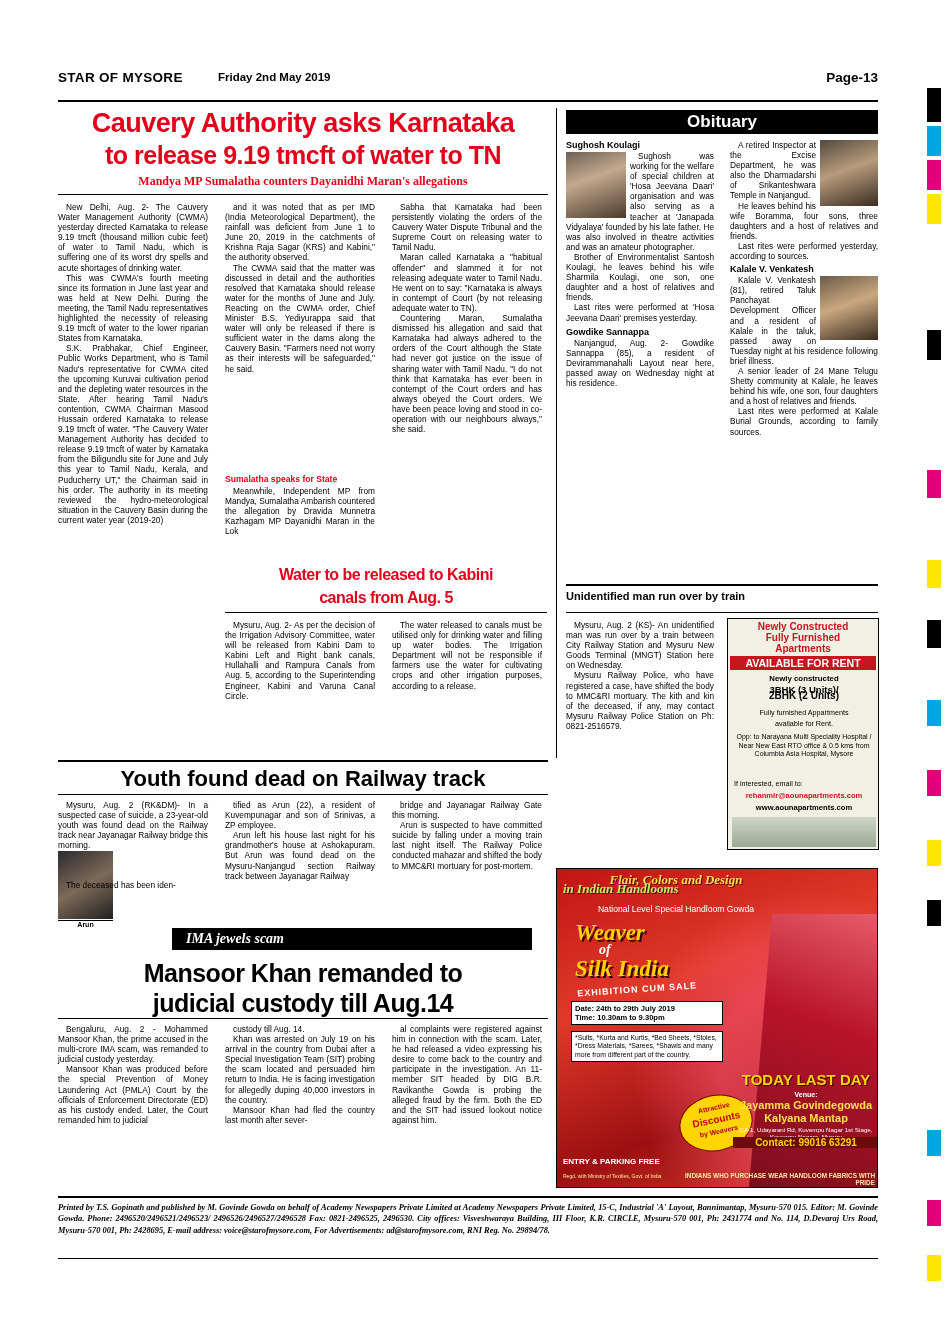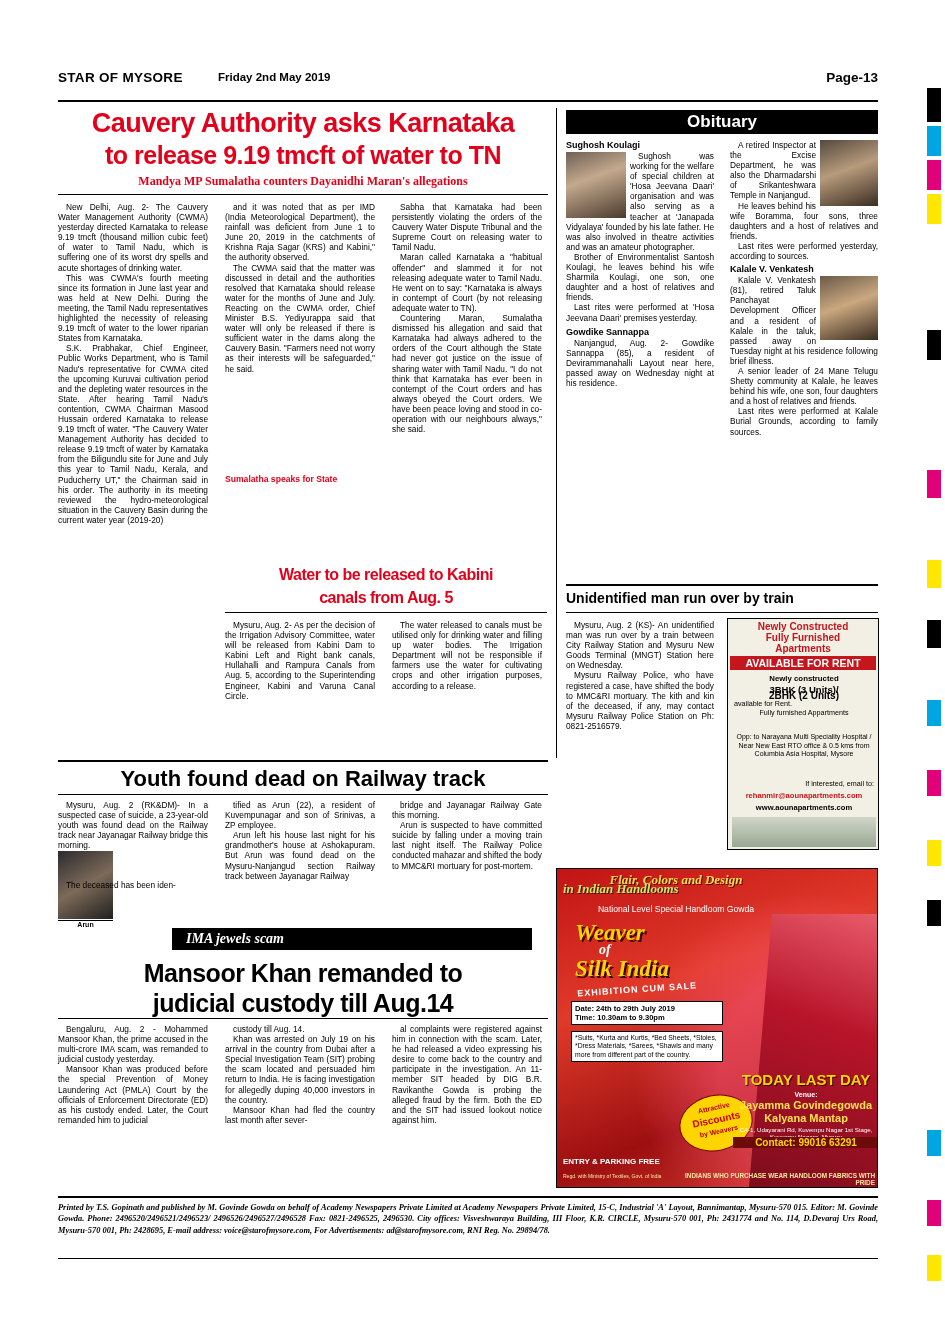--- a/index.html
+++ b/index.html
@@ -119,20 +119,23 @@
   <div class="body-text" style="position:absolute; left:58px; top:202px; width:150px;">
     <p class="first">New Delhi, Aug. 2- The Cauvery Water Management Authority (CWMA) yesterday directed Karnataka to release 9.19 tmcft (thousand million cubic feet) of water to Tamil Nadu, which is suffering one of its worst dry spells and acute shortages of drinking water.</p>
     <p>This was CWMA's fourth meeting since its formation in June last year and was held at New Delhi. During the meeting, the Tamil Nadu representatives highlighted the necessity of releasing 9.19 tmcft of water to the lower riparian States from Karnataka.</p>
     <p>S.K. Prabhakar, Chief Engineer, Public Works Department, who is Tamil Nadu's representative for CWMA cited the upcoming Kuruvai cultivation period and the depleting water resources in the State. After hearing Tamil Nadu's contention, CWMA Chairman Masood Hussain ordered Karnataka to release 9.19 tmcft of water. "The Cauvery Water Management Authority has decided to release 9.19 tmcft of water by Karnataka from the Biligundlu site for June and July this year to Tamil Nadu, Kerala, and Puducherry UT," the Chairman said in his order. The authority in its meeting reviewed the hydro-meteorological situation in the Cauvery Basin during the current water year (2019-20)</p>
   </div>
   <div class="body-text" style="position:absolute; left:225px; top:202px; width:150px;">
     <p class="first">and it was noted that as per IMD (India Meteorological Department), the rainfall was deficient from June 1 to June 20, 2019 in the catchments of Krishna Raja Sagar (KRS) and Kabini," the authority observed.</p>
     <p>The CWMA said that the matter was discussed in detail and the authorities resolved that Karnataka should release water for the months of June and July. Reacting on the CWMA order, Chief Minister B.S. Yediyurappa said that water will only be released if there is sufficient water in the dams along the Cauvery Basin. "Farmers need not worry as their interests will be safeguarded," he said.</p>
   </div>
   <div style="position:absolute; left:225px; top:474px; width:150px; font-size:8.6px; font-weight:bold; color:#e2001a;">Sumalatha speaks for State</div>
+  <div class="body-text" style="position:absolute; left:225px; top:486px; width:150px;">
+    <p class="first">Meanwhile, Independent MP from Mandya, Sumalatha Ambarish countered the allegation by Dravida Munnetra Kazhagam MP Dayanidhi Maran in the Lok</p>
+  </div>
   <div class="body-text" style="position:absolute; left:392px; top:202px; width:150px;">
     <p class="first">Sabha that Karnataka had been persistently violating the orders of the Cauvery Water Dispute Tribunal and the Supreme Court on releasing water to Tamil Nadu.</p>
     <p>Maran called Karnataka a "habitual offender" and slammed it for not releasing adequate water to Tamil Nadu. He went on to say: "Karnataka is always in contempt of Court (by not releasing adequate water to TN).</p>
     <p>Countering Maran, Sumalatha dismissed his allegation and said that Karnataka had always adhered to the orders of the Court although the State had never got justice on the issue of sharing water with Tamil Nadu. "I do not think that Karnataka has ever been in contempt of the Court orders and has always obeyed the Court orders. We have been peace loving and stood in co-operation with our neighbours always," she said.</p>
   </div>
 
   <div class="headline-main" style="left:225px; top:565px; width:322px; font-size:16px; line-height:20px;">Water to be released to Kabini</div>
   <div class="headline-main" style="left:225px; top:588px; width:322px; font-size:16px; line-height:20px;">canals from Aug. 5</div>
   <div class="hrule" style="left:225px; top:612px; width:322px;"></div>
   <div class="body-text" style="position:absolute; left:225px; top:620px; width:150px;">
@@ -170,39 +173,39 @@
     <div class="obit-name" style="margin-top:3px;">Kalale V. Venkatesh</div>
     <div class="photo p3" style="width:58px;height:64px;float:right;margin:1px 0 1px 4px;"></div>
     <div class="body-text">
       <p class="first">Kalale V. Venkatesh (81), retired Taluk Panchayat Development Officer and a resident of Kalale in the taluk, passed away on Tuesday night at his residence following brief illness.</p>
       <p>A senior leader of 24 Mane Telugu Shetty community at Kalale, he leaves behind his wife, one son, four daughters and a host of relatives and friends.</p>
       <p>Last rites were performed at Kalale Burial Grounds, according to family sources.</p>
     </div>
   </div>
 
   <div class="hrule" style="left:566px; top:584px; width:312px; height:2px;"></div>
-  <div class="small-head" style="left:566px; top:590px; width:312px; font-size:14px; text-align:left;">Unidentified man run over by train</div>
+  <div class="small-head" style="left:566px; top:590px; width:312px; font-size:11px; text-align:left;">Unidentified man run over by train</div>
   <div class="hrule" style="left:566px; top:612px; width:312px;"></div>
   <div class="body-text" style="position:absolute; left:566px; top:620px; width:148px;">
     <p class="first">Mysuru, Aug. 2 (KS)- An unidentified man was run over by a train between City Railway Station and Mysuru New Goods Terminal (MNGT) Station here on Wednesday.</p>
     <p>Mysuru Railway Police, who have registered a case, have shifted the body to MMC&amp;RI mortuary. The kith and kin of the deceased, if any, may contact Mysuru Railway Police Station on Ph: 0821-2516579.</p>
   </div>
 
   <div class="ad-box" style="left:727px; top:618px; width:152px; height:232px; background:#f2efe4; border:1px solid #000;">
     <div style="position:absolute; left:2px; top:2px; width:146px; text-align:center; color:#c4161c; font-weight:bold; font-size:10px; line-height:11px;">Newly Constructed</div>
     <div style="position:absolute; left:2px; top:13px; width:146px; text-align:center; color:#c4161c; font-weight:bold; font-size:10px; line-height:11px;">Fully Furnished</div>
     <div style="position:absolute; left:2px; top:24px; width:146px; text-align:center; color:#c4161c; font-weight:bold; font-size:10px; line-height:11px;">Apartments</div>
     <div class="ad-red-band" style="position:absolute; left:2px; top:37px; width:146px; height:14px; font-size:10.5px; line-height:14px;">AVAILABLE FOR RENT</div>
     <div style="position:absolute; left:6px; top:55px; width:140px; text-align:center; font-size:7.8px; font-weight:bold; line-height:10px;">Newly constructed</div>
     <div style="position:absolute; left:6px; top:65px; width:140px; text-align:center; font-size:9.5px; font-weight:bold; line-height:11px;">3BHK (3 Units)/</div>
     <div style="position:absolute; left:6px; top:71px; width:140px; text-align:center; font-size:10px; font-weight:bold; line-height:11px;">2BHK (2 Units)</div>
     <div style="position:absolute; left:6px; top:89px; width:140px; text-align:center; font-size:7.2px; line-height:9px;">Fully furnished Appartments</div>
-    <div style="position:absolute; left:6px; top:80px; width:140px; font-size:7.2px; line-height:9px;">available for Rent.</div>
+    <div style="position:absolute; left:6px; top:100px; width:140px; text-align:center; font-size:7.2px; line-height:9px;">available for Rent.</div>
     <div style="position:absolute; left:6px; top:114px; width:140px; text-align:center; font-size:7px; line-height:8.6px;">Opp: to Narayana Multi Speciality Hospital / Near New East RTO office &amp; 0.5 kms from Columbia Asia Hospital, Mysore</div>
-    <div style="position:absolute; left:6px; top:160px; width:140px; text-align:right; font-size:7.2px; line-height:9px;">If interested, email to:</div>
+    <div style="position:absolute; left:6px; top:160px; width:140px; text-align:left; font-size:7.2px; line-height:9px;">If interested, email to:</div>
     <div style="position:absolute; left:4px; top:172px; width:144px; text-align:center; font-size:7.6px; font-weight:bold; color:#c4161c; line-height:10px;">rehanmir@aounapartments.com</div>
     <div style="position:absolute; left:4px; top:184px; width:144px; text-align:center; font-size:7.6px; font-weight:bold; line-height:10px;">www.aounapartments.com</div>
     <div style="position:absolute; left:4px; top:198px; width:144px; height:30px; background:linear-gradient(180deg,#cfd6c8,#9aa892);"></div>
   </div>
 
   <div class="hrule" style="left:58px; top:760px; width:490px; height:2px;"></div>
   <div class="small-head" style="left:58px; top:766px; width:490px; font-size:22px; text-align:center;">Youth found dead on Railway track</div>
   <div class="hrule" style="left:58px; top:794px; width:490px;"></div>
 
   <div style="position:absolute; left:58px; top:800px; width:150px;">

